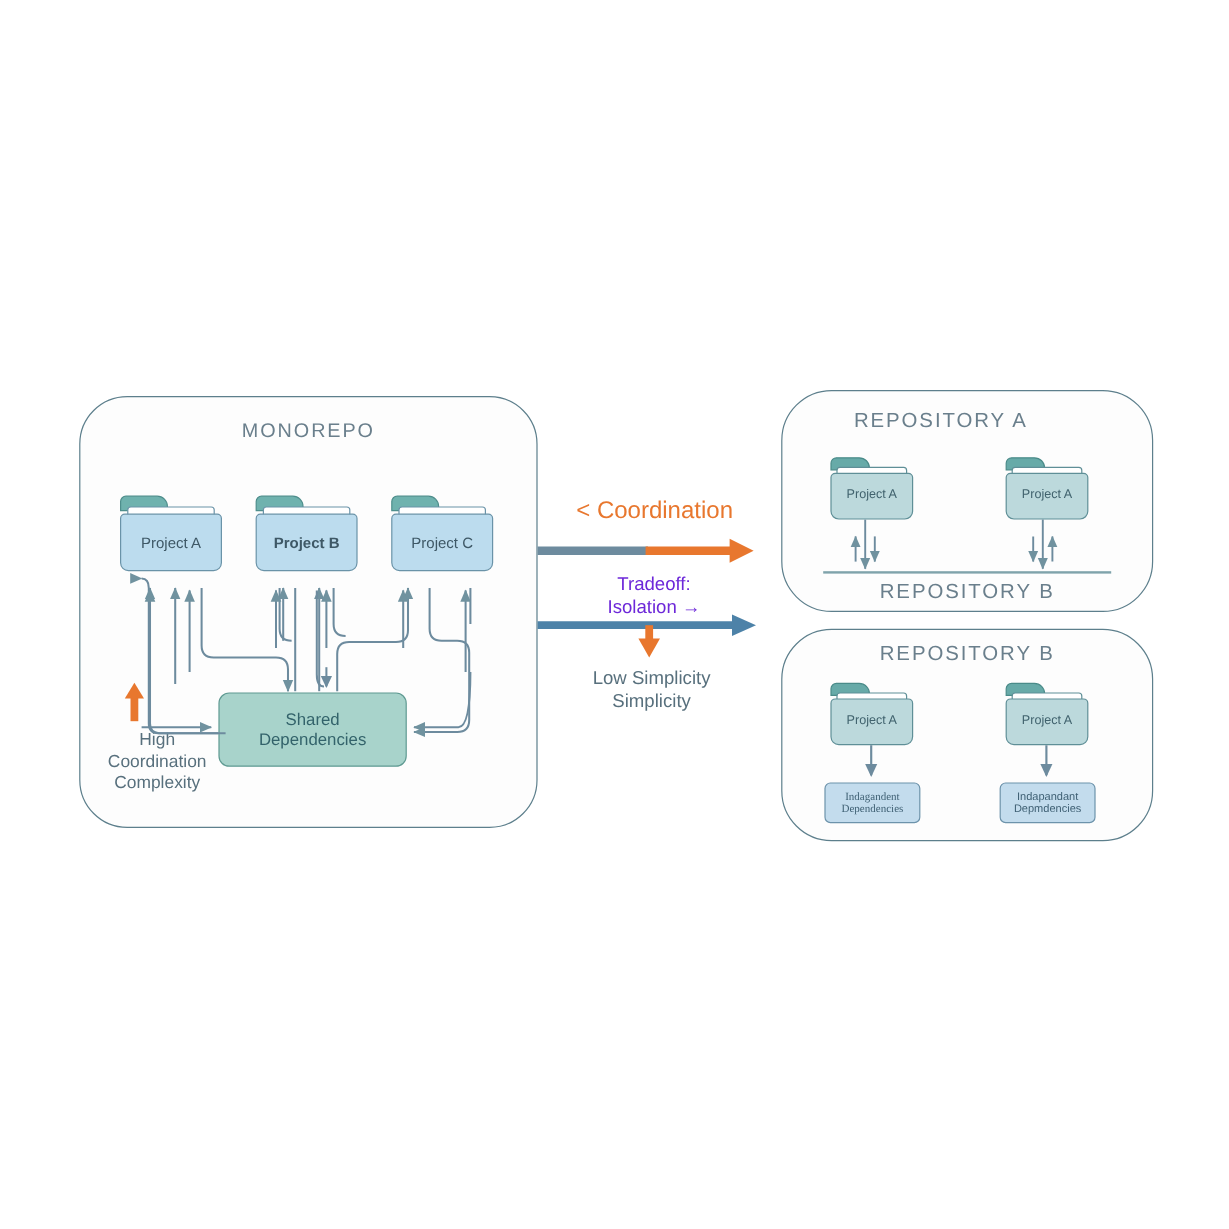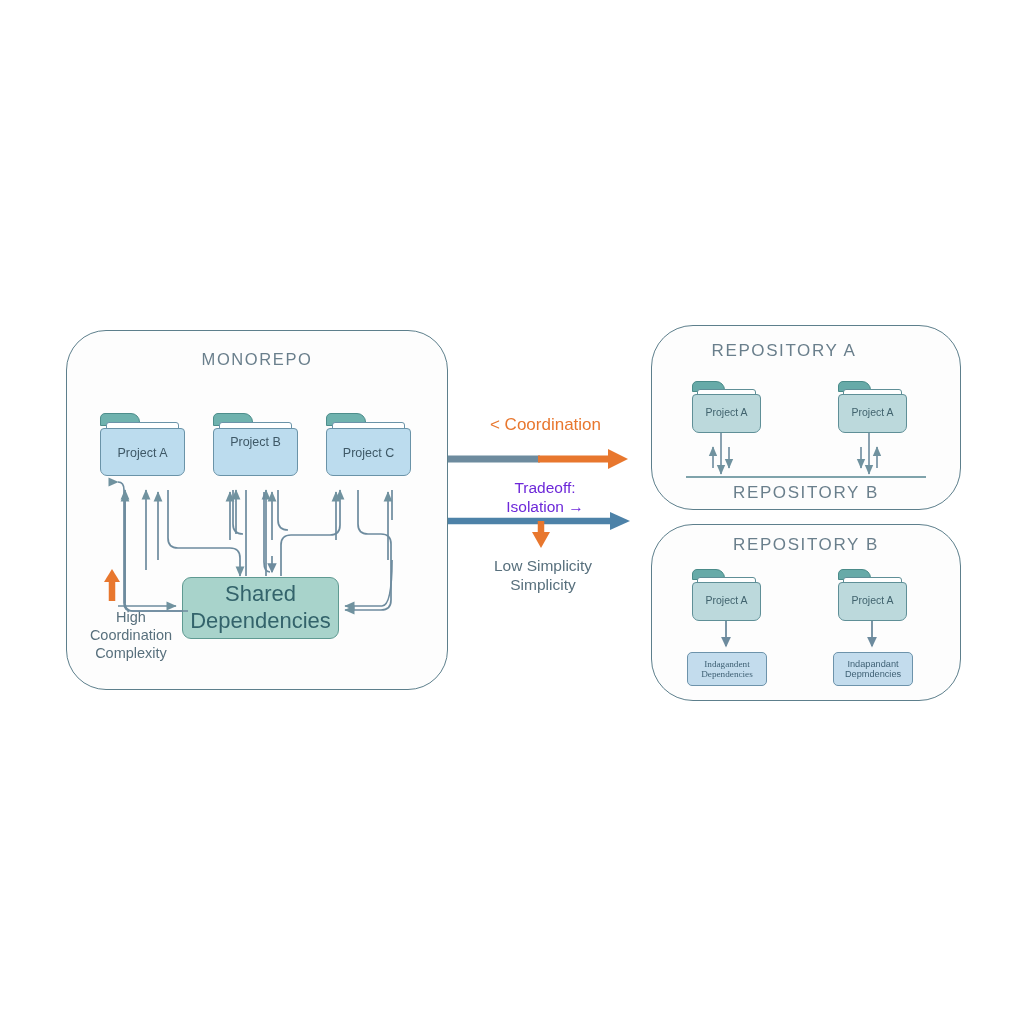--- a/index.html
+++ b/index.html
@@ -78,37 +78,37 @@
   .folder.teal .strip{border-color:#5f8f97;}
   .folder.teal .flabel{color:#41636e;}
 
   
   .shared-box{
     position:absolute;left:182px;top:577px;width:157px;height:62px;
     background:#a8d3cb;border:1.5px solid #5f9a92;border-radius:9px;
     box-sizing:border-box;
     display:flex;align-items:center;justify-content:center;
     text-align:center;line-height:1.22;
-    color:#33636b;font-size:22px;
+    color:#33636b;font-size:14px;
   }
   
   .dep-box{
     position:absolute;width:80px;height:34px;
     background:#c3dced;border:1.3px solid #6d93ab;border-radius:5px;
     box-sizing:border-box;
     display:flex;align-items:center;justify-content:center;
     text-align:center;line-height:1.12;
     color:#3f6074;font-size:9.2px;
   }
 
   
   .mid-label{position:absolute;text-align:center;line-height:1.25;}
   .lbl-coordination{
     left:463px;top:414px;width:165px;
-    color:#e8772e;font-size:17px;
+    color:#e8772e;font-size:20px;
   }
   .lbl-tradeoff{
     left:470px;top:478px;width:150px;
     color:#6d28d9;font-size:15.5px;
   }
   .lbl-lowiso{
     left:458px;top:556px;width:170px;
     color:#58707d;font-size:15.5px;
   }
   .lbl-highcoord{
@@ -129,21 +129,21 @@
     <div class="tab" style="width:40px;height:13px;"></div>
     <div class="strip" style="left:6px;top:9px;width:73px;height:10px;"></div>
     <div class="body" style="top:15px;width:85px;height:48px;"></div>
     <div class="flabel" style="top:33px;">Project A</div>
   </div>
 
   <div class="folder" style="left:213px;top:413px;width:85px;height:63px;">
     <div class="tab" style="width:40px;height:13px;"></div>
     <div class="strip" style="left:6px;top:9px;width:73px;height:10px;"></div>
     <div class="body" style="top:15px;width:85px;height:48px;"></div>
-    <div class="flabel" style="top:22px;">Project B</div>
+    <div class="flabel" style="top:33px;font-weight:bold;">Project B</div>
   </div>
 
   <div class="folder" style="left:326px;top:413px;width:85px;height:63px;">
     <div class="tab" style="width:40px;height:13px;"></div>
     <div class="strip" style="left:6px;top:9px;width:73px;height:10px;"></div>
     <div class="body" style="top:15px;width:85px;height:48px;"></div>
     <div class="flabel" style="top:33px;">Project C</div>
   </div>
 
   <div class="shared-box">

